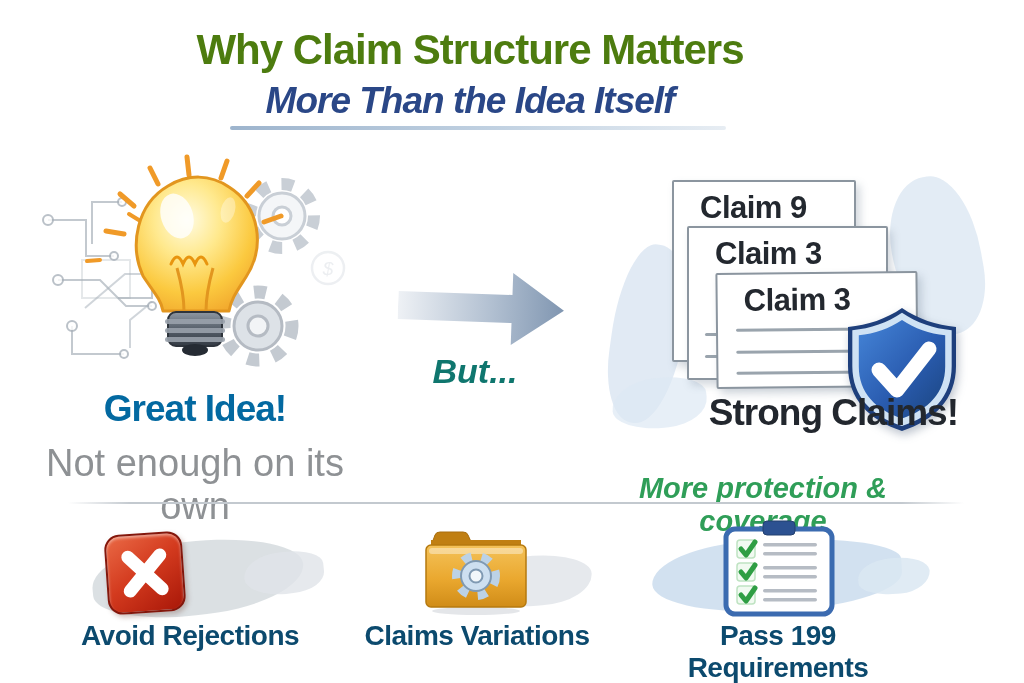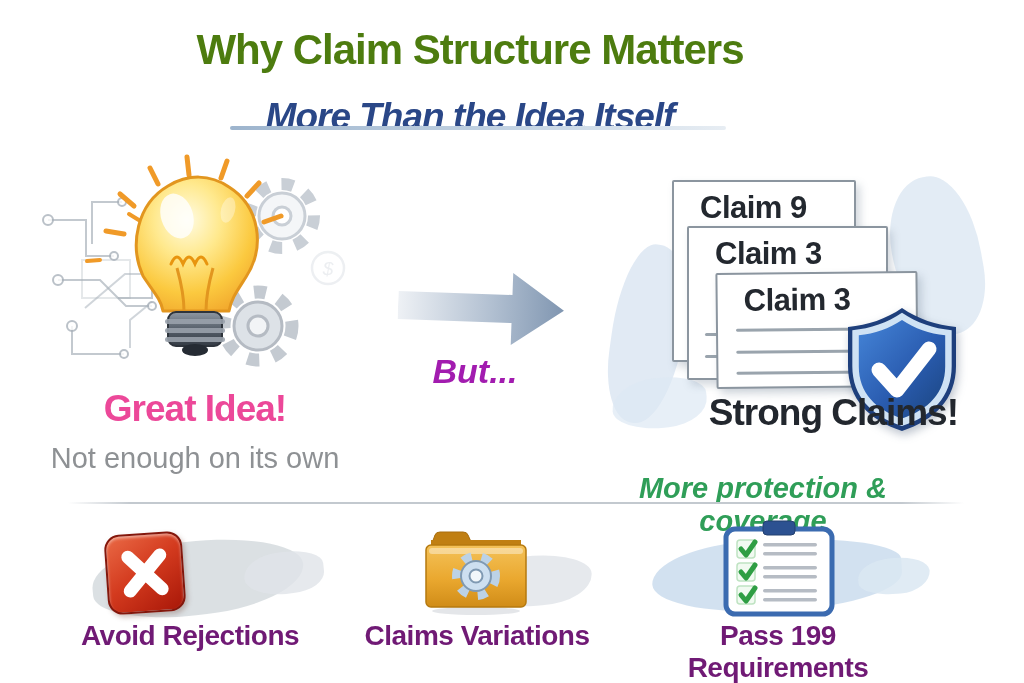--- a/index.html
+++ b/index.html
@@ -3,38 +3,38 @@
 <meta charset="utf-8">
 <style>
   html,body{margin:0;padding:0;}
   body{font-family:"Liberation Sans","DejaVu Sans",sans-serif;background:#ffffff;}
   .stage{position:relative;width:1024px;height:683px;background:#ffffff;overflow:hidden;}
 
   
   .title{position:absolute;left:0;top:26px;width:940px;text-align:center;
          font-size:42px;font-weight:700;letter-spacing:-1px;color:#4d7c0f;}
   .subtitle{position:absolute;left:0;top:80px;width:940px;text-align:center;
-         font-size:37px;font-weight:700;font-style:italic;letter-spacing:-1px;color:#2a4787;margin-top:16px;}
+         font-size:37px;font-weight:700;font-style:italic;letter-spacing:-1px;color:#2a4787;}
   .underline{position:absolute;left:230px;top:126px;width:496px;height:4px;border-radius:3px;
          background:linear-gradient(90deg,#9db4cd 0%,#c2d2e2 55%,#e7edf3 100%);}
 
   
   .brush{position:absolute;}
 
   
   .idea-art{position:absolute;left:30px;top:148px;width:340px;height:250px;}
   .idea-heading{position:absolute;left:30px;top:388px;width:330px;text-align:center;
-         font-size:37px;font-weight:700;letter-spacing:-1px;color:#ec4899;}
+         font-size:37px;font-weight:700;letter-spacing:-1px;color:#0369a1;}
   .idea-caption{position:absolute;left:30px;top:442px;width:330px;text-align:center;
-         font-size:29px;font-weight:500;color:#8e9194;}
+         font-size:38px;font-weight:500;color:#8e9194;}
 
   
   .arrow-wrap{position:absolute;left:398px;top:266px;width:170px;height:84px;transform:rotate(2deg);}
   .but-label{position:absolute;left:387px;top:352px;width:176px;text-align:center;
-         font-size:34px;font-weight:700;font-style:italic;color:#a21caf;}
+         font-size:34px;font-weight:700;font-style:italic;color:#0f766e;}
 
   
   .claims-stack{position:absolute;left:650px;top:168px;width:330px;height:232px;}
   .claim-card{position:absolute;background:#ffffff;border:2px solid #8b959f;border-radius:2px;
          box-shadow:4px 5px 8px rgba(96,116,138,.28);}
   .claim-card .label{position:absolute;left:26px;top:8px;font-size:31px;font-weight:600;
          letter-spacing:-0.5px;color:#23282f;}
   .rule{position:absolute;height:3px;border-radius:2px;background:#9aa4ad;}
   .shield-wrap{position:absolute;left:842px;top:304px;width:120px;height:130px;
          filter:drop-shadow(2px 4px 5px rgba(60,80,110,.35));}
@@ -42,21 +42,21 @@
          font-size:37px;font-weight:700;letter-spacing:-1px;color:#22272e;}
   .claims-caption{position:absolute;left:583px;top:472px;width:360px;text-align:center;
          font-size:29px;font-weight:700;font-style:italic;color:#2f9e58;}
 
   
   .divider{position:absolute;left:68px;top:502px;width:896px;height:2px;
          background:linear-gradient(90deg,rgba(195,201,207,0),#c3c9cf 7%,#c3c9cf 93%,rgba(195,201,207,0));}
 
   
   .benefit-label{position:absolute;top:620px;text-align:center;font-size:28px;font-weight:700;
-         letter-spacing:-0.5px;color:#701a75;}
+         letter-spacing:-0.5px;color:#0c4a6e;}
   .x-icon{position:absolute;left:106px;top:533px;width:74px;height:76px;border-radius:15px;
          background:linear-gradient(145deg,#ea6a46 0%,#d33a1e 48%,#a81708 100%);
          border:2px solid #83170c;transform:rotate(-4deg);
          box-shadow:inset 0 2px 3px rgba(255,255,255,.45),2px 3px 5px rgba(120,80,70,.35);}
   .folder-wrap{position:absolute;left:414px;top:528px;width:124px;height:88px;}
   .clipboard-wrap{position:absolute;left:722px;top:520px;width:114px;height:98px;}
 </style>
 </head>
 <body>
 

